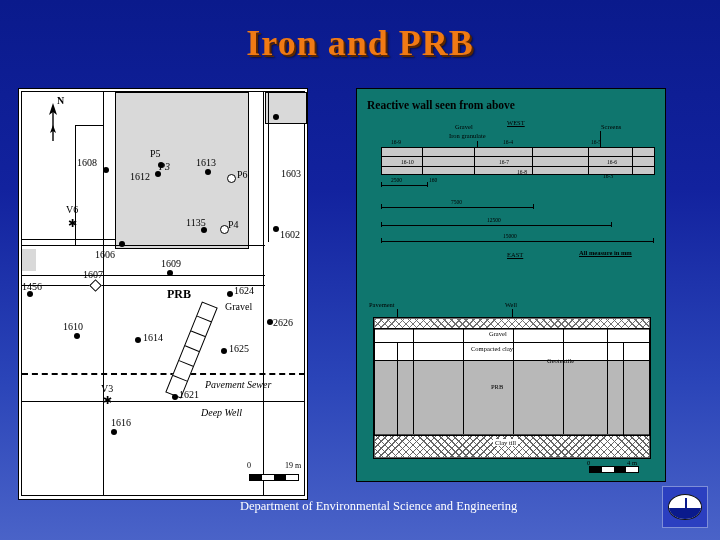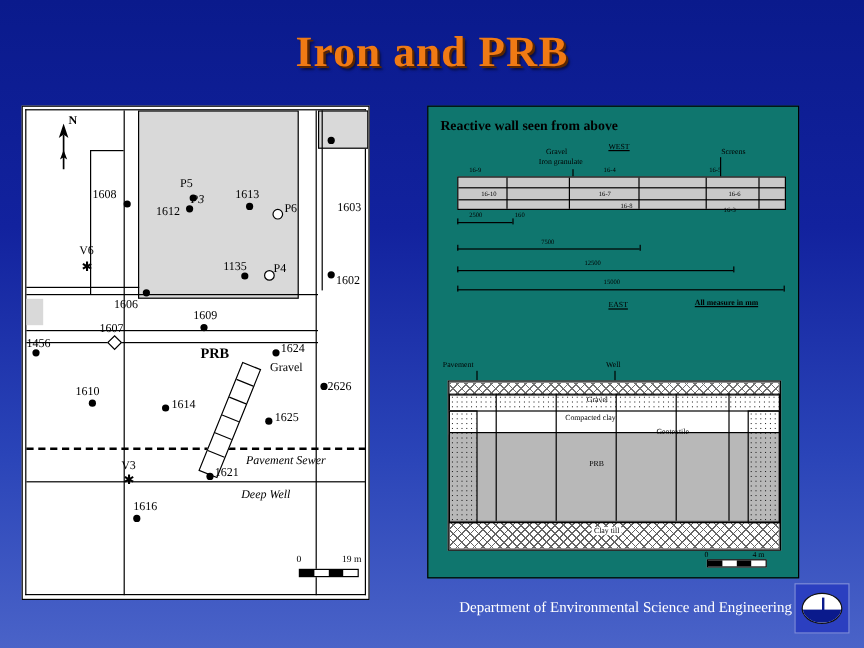--- a/index.html
+++ b/index.html
@@ -60,21 +60,21 @@
   .dimline{position:absolute;height:1px;background:#000;}
   .dimtick{position:absolute;width:1px;height:5px;background:#000;}
   .secbox{position:absolute;border:1px solid #000;}
   .dots{background-image:radial-gradient(#000 0.6px, transparent 0.7px);background-size:4px 4px;}
   .crossh{background-image:repeating-linear-gradient(45deg,#000 0 1px,transparent 1px 5px),repeating-linear-gradient(-45deg,#000 0 1px,transparent 1px 5px);}
   .greyfill{background:#b8b8b8;}
   .whitefill{background:#fff;}
   .underline{text-decoration:underline;}
   
   #footer{
-    position:absolute;right:60px;bottom:26px;width:420px;text-align:right;color:#fff;
+    position:absolute;right:60px;bottom:26px;width:420px;text-align:left;color:#fff;
     font-family:"Liberation Serif", serif;
   }
   #footer .l1{font-size:12.5px;}
   #footer .l2{font-size:11.5px;}
   #logo{
     position:absolute;right:12px;bottom:12px;width:44px;height:40px;background:#2b3fc0;
     border:1px solid #7f8fd8;display:flex;align-items:center;justify-content:center;
   }
   #logo .oval{width:32px;height:24px;border-radius:50%;background:#fff;position:relative;overflow:hidden;border:1px solid #111;}
   #logo .oval:after{content:"";position:absolute;left:0;bottom:0;width:100%;height:45%;background:#0a1a8c;}

